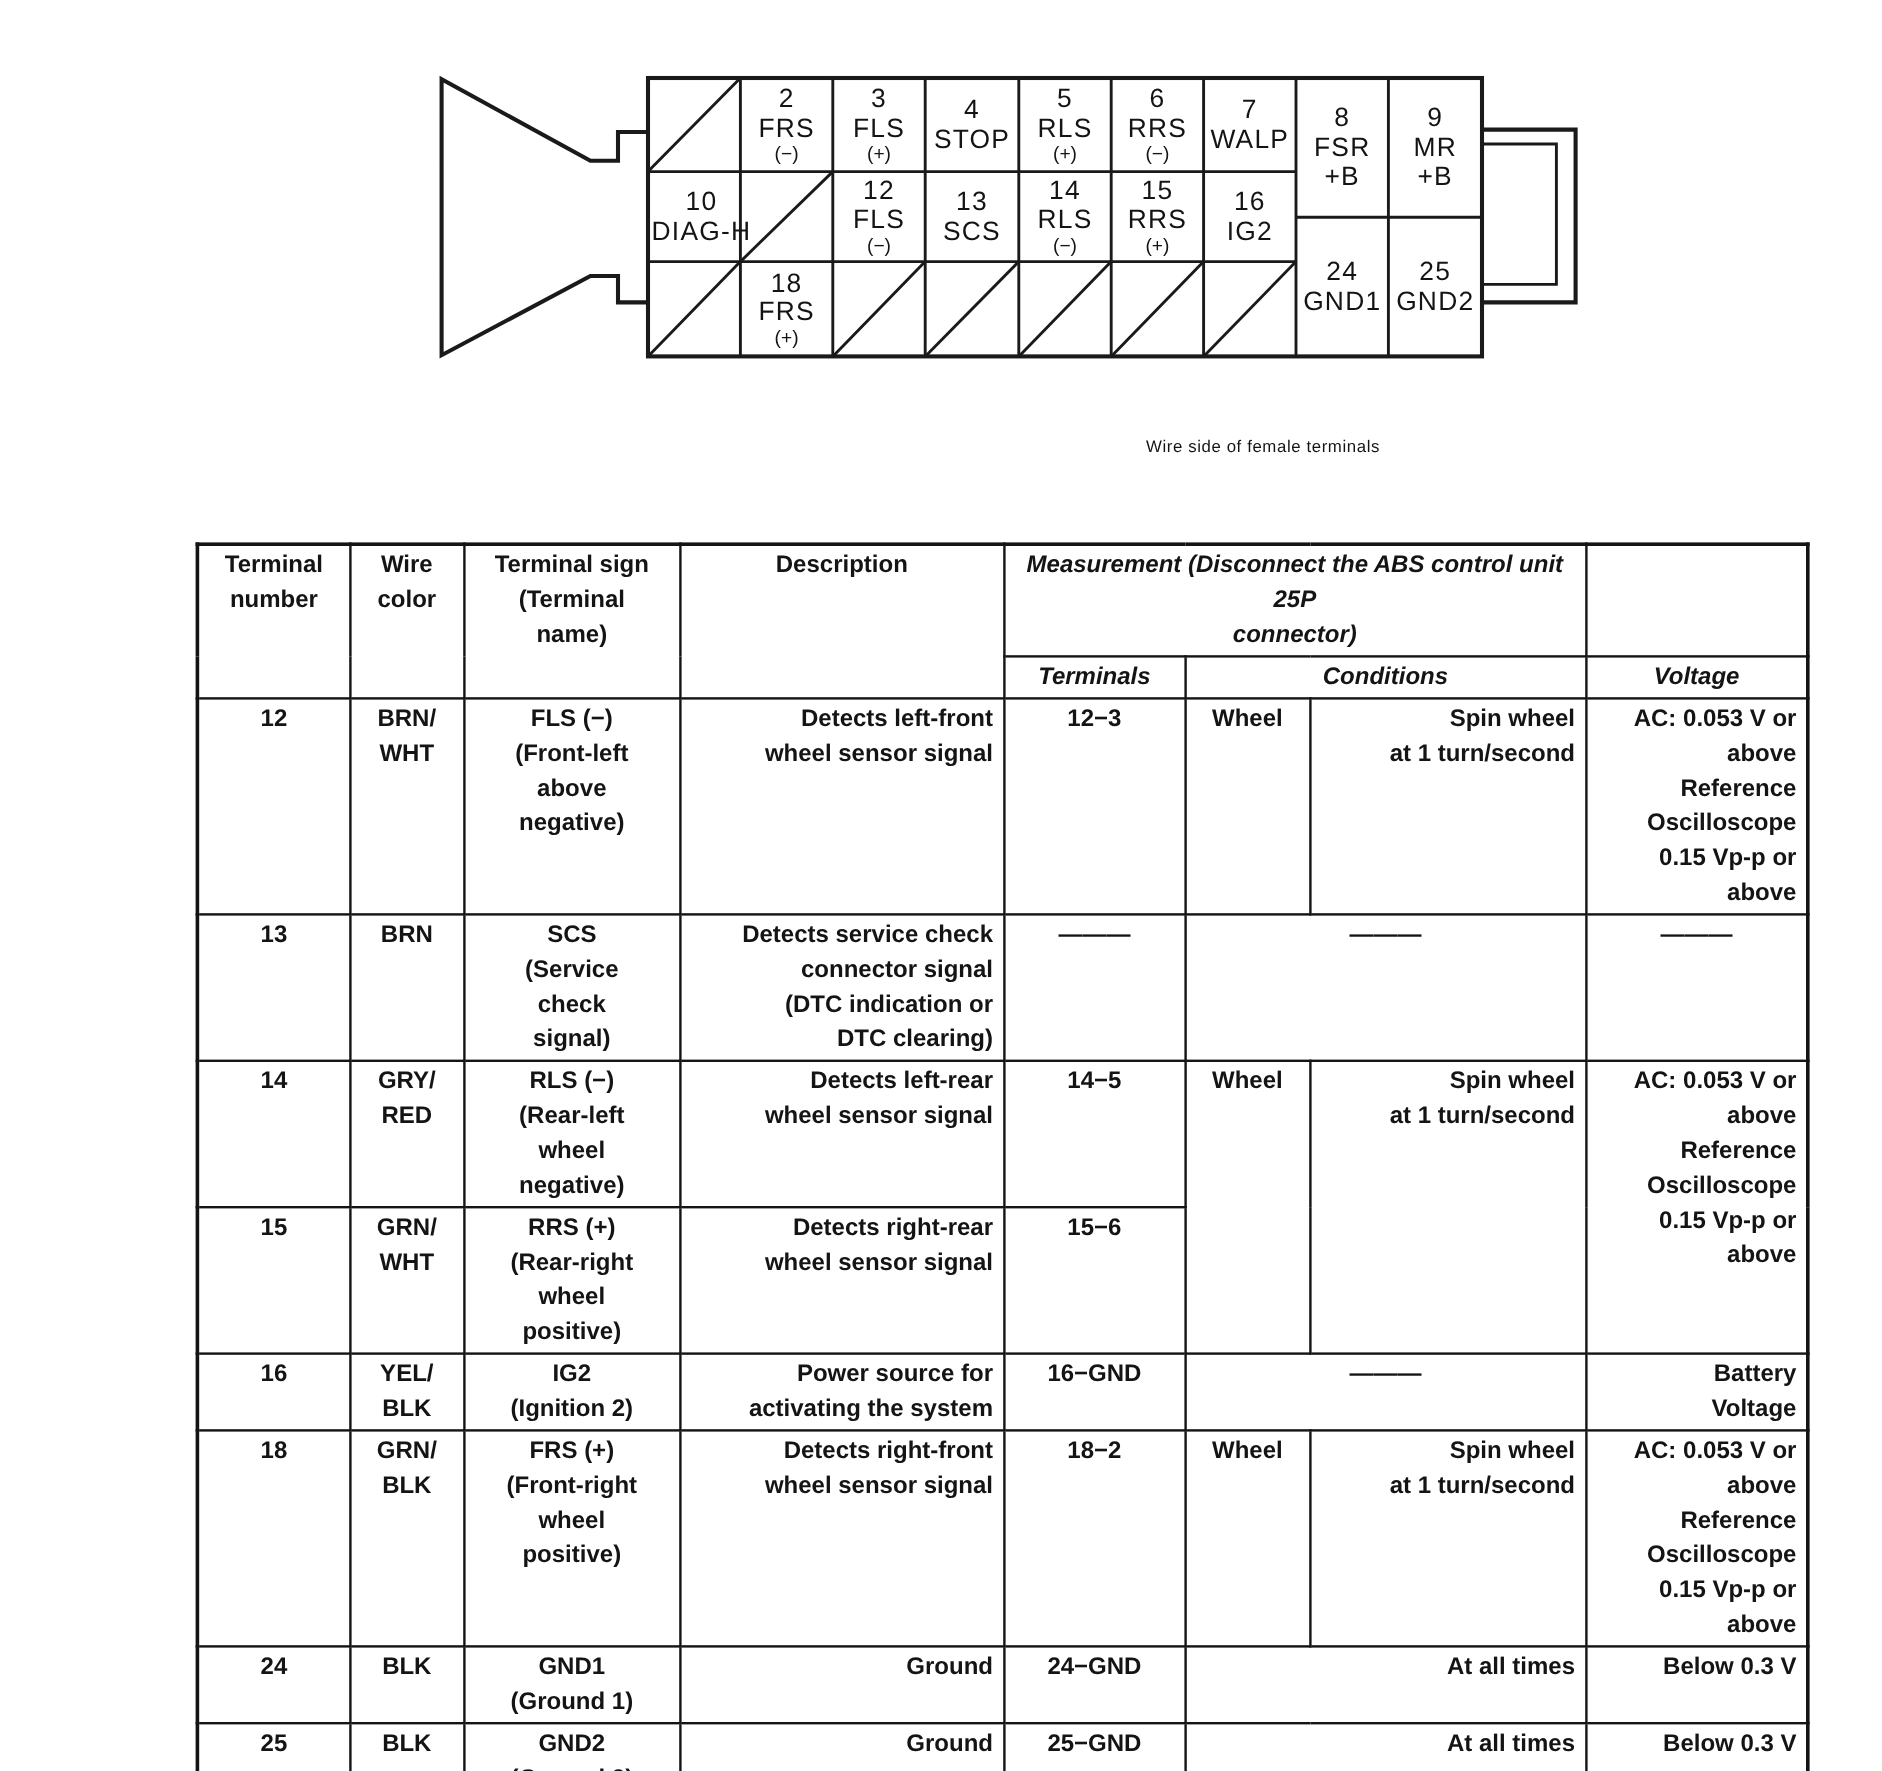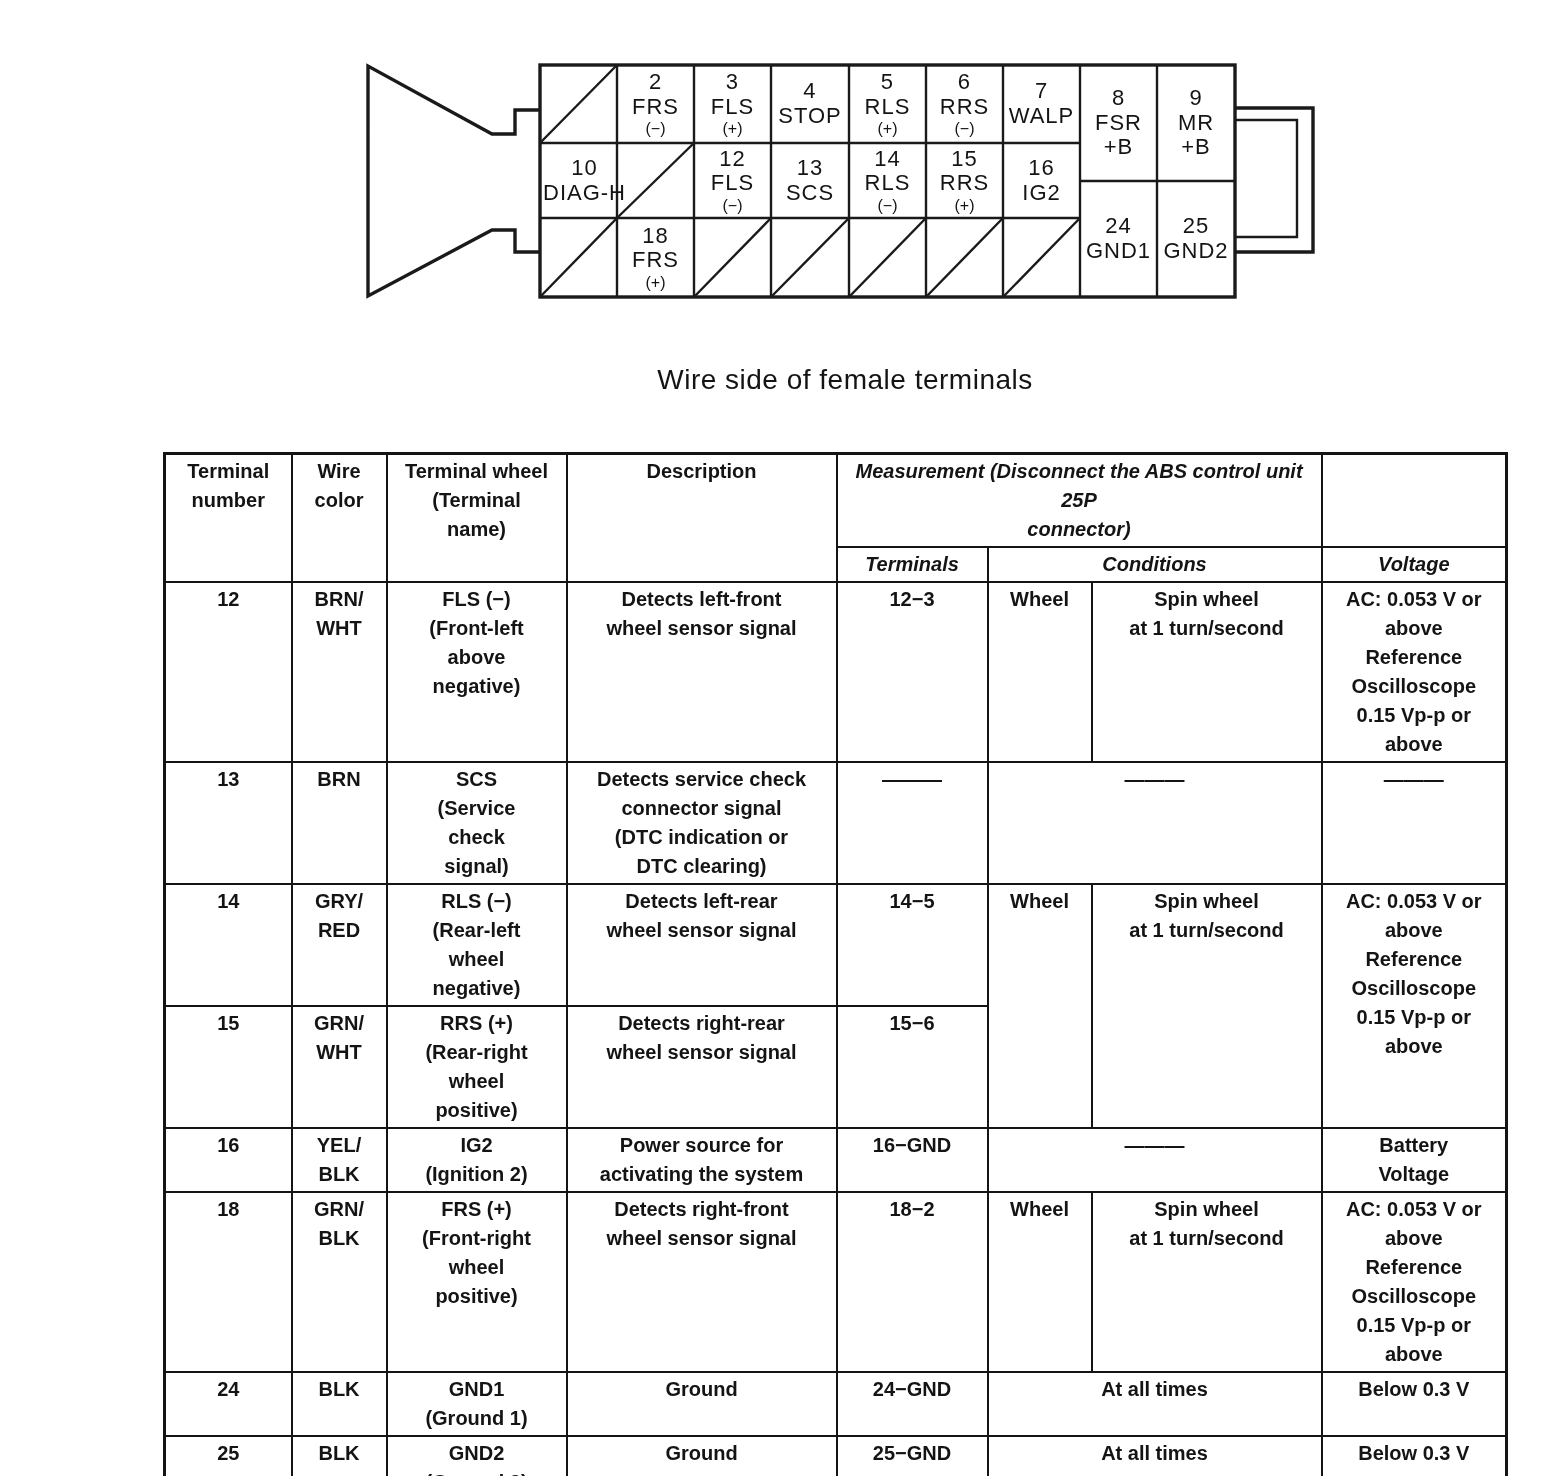--- a/index.html
+++ b/index.html
@@ -18,37 +18,37 @@
   .ccell {
     position:absolute; display:flex; flex-direction:column;
     align-items:center; justify-content:center; text-align:center;
   }
   .ccell .lbl {
     white-space:pre-line; font-size:22px; line-height:1.12; letter-spacing:1px;
   }
   .ccell .pol { font-size:16px; line-height:1.1; margin-top:1px; letter-spacing:0; }
   .caption {
     position:absolute; left:540px; top:364px; width:610px;
-    text-align:center; font-size:28px; letter-spacing:0.5px;
+    text-align:right; font-size:14px; letter-spacing:0.5px;
   }
   
   table.tbl {
     position:absolute; left:163px; top:452px; width:1342px;
     border-collapse:collapse; table-layout:fixed;
     font-size:20px; font-weight:bold; border:3px solid #141414;
   }
   .tbl th, .tbl td {
     border:2px solid #141414; vertical-align:top;
     padding:2px 8px; line-height:29px; white-space:pre-line;
     overflow:hidden;
   }
   .tbl th { text-align:center; }
   th.vmid { vertical-align:middle;font-style:italic; }
   td.c { text-align:center; }
-  td.l { text-align:center; }
+  td.l { text-align:right; }
   tr.hr1 { height:58px; }
   tr.hr2 { height:35px;padding-left:12px; }
   tr.r180 { height:180px; }
   tr.r120 { height:120px; }
   tr.r60  { height:60px; }
   tr.r62  { height:62px; }
 </style>
 </head>
 <body>
 
@@ -178,21 +178,21 @@
       <col style="width:104px">
       <col style="width:230px">
       <col style="width:185px">
   </colgroup>
   <thead>
     <tr class="hr1">
       <th rowspan="2">Terminal
 number</th>
       <th rowspan="2">Wire
 color</th>
-      <th rowspan="2">Terminal wheel
+      <th rowspan="2">Terminal sign
 (Terminal
 name)</th>
       <th rowspan="2">Description</th>
       <th colspan="3" class="vmid">Measurement (Disconnect the ABS control unit 25P
 connector)</th>
       <th class="vmid"></th>
     </tr>
     <tr class="hr2">
       <th class="vmid">Terminals</th>
       <th colspan="2" class="vmid">Conditions</th>

